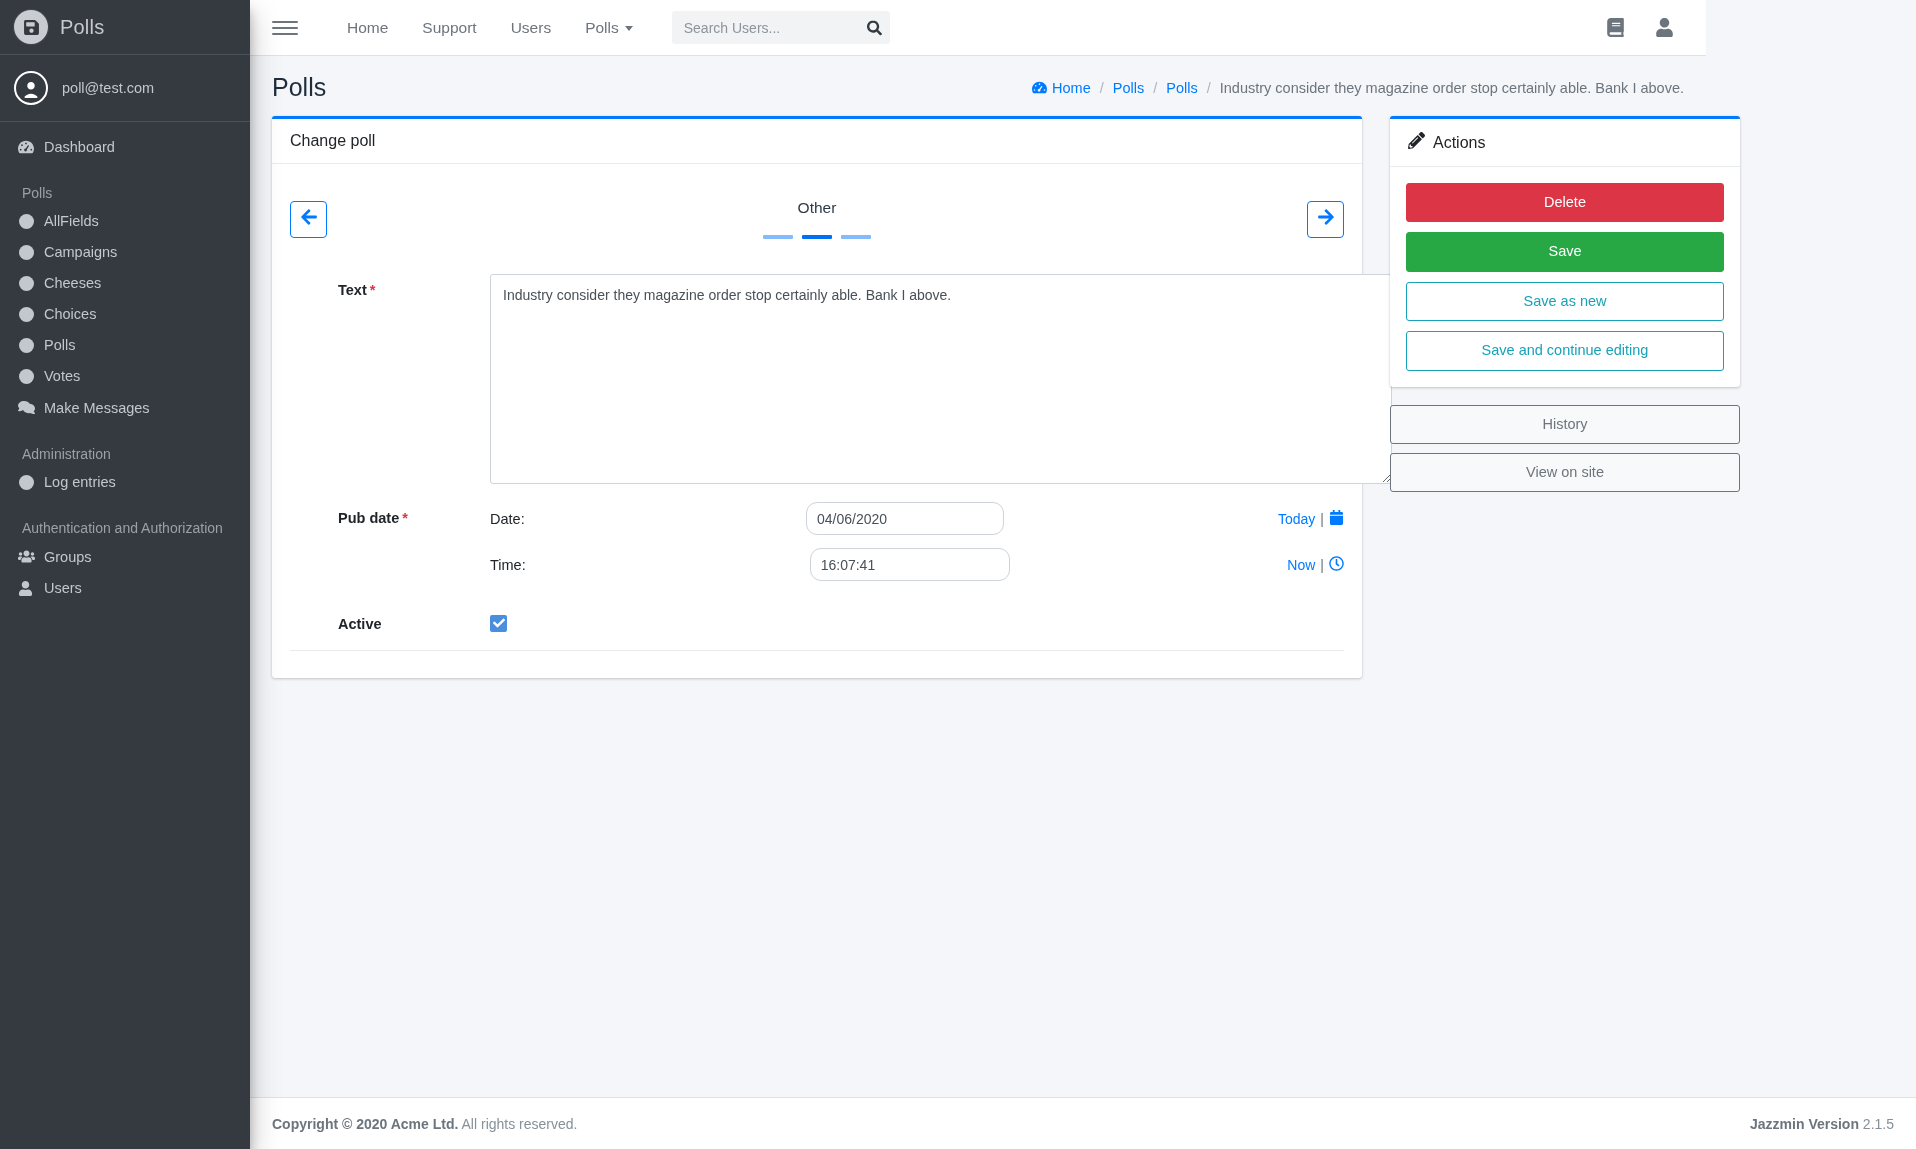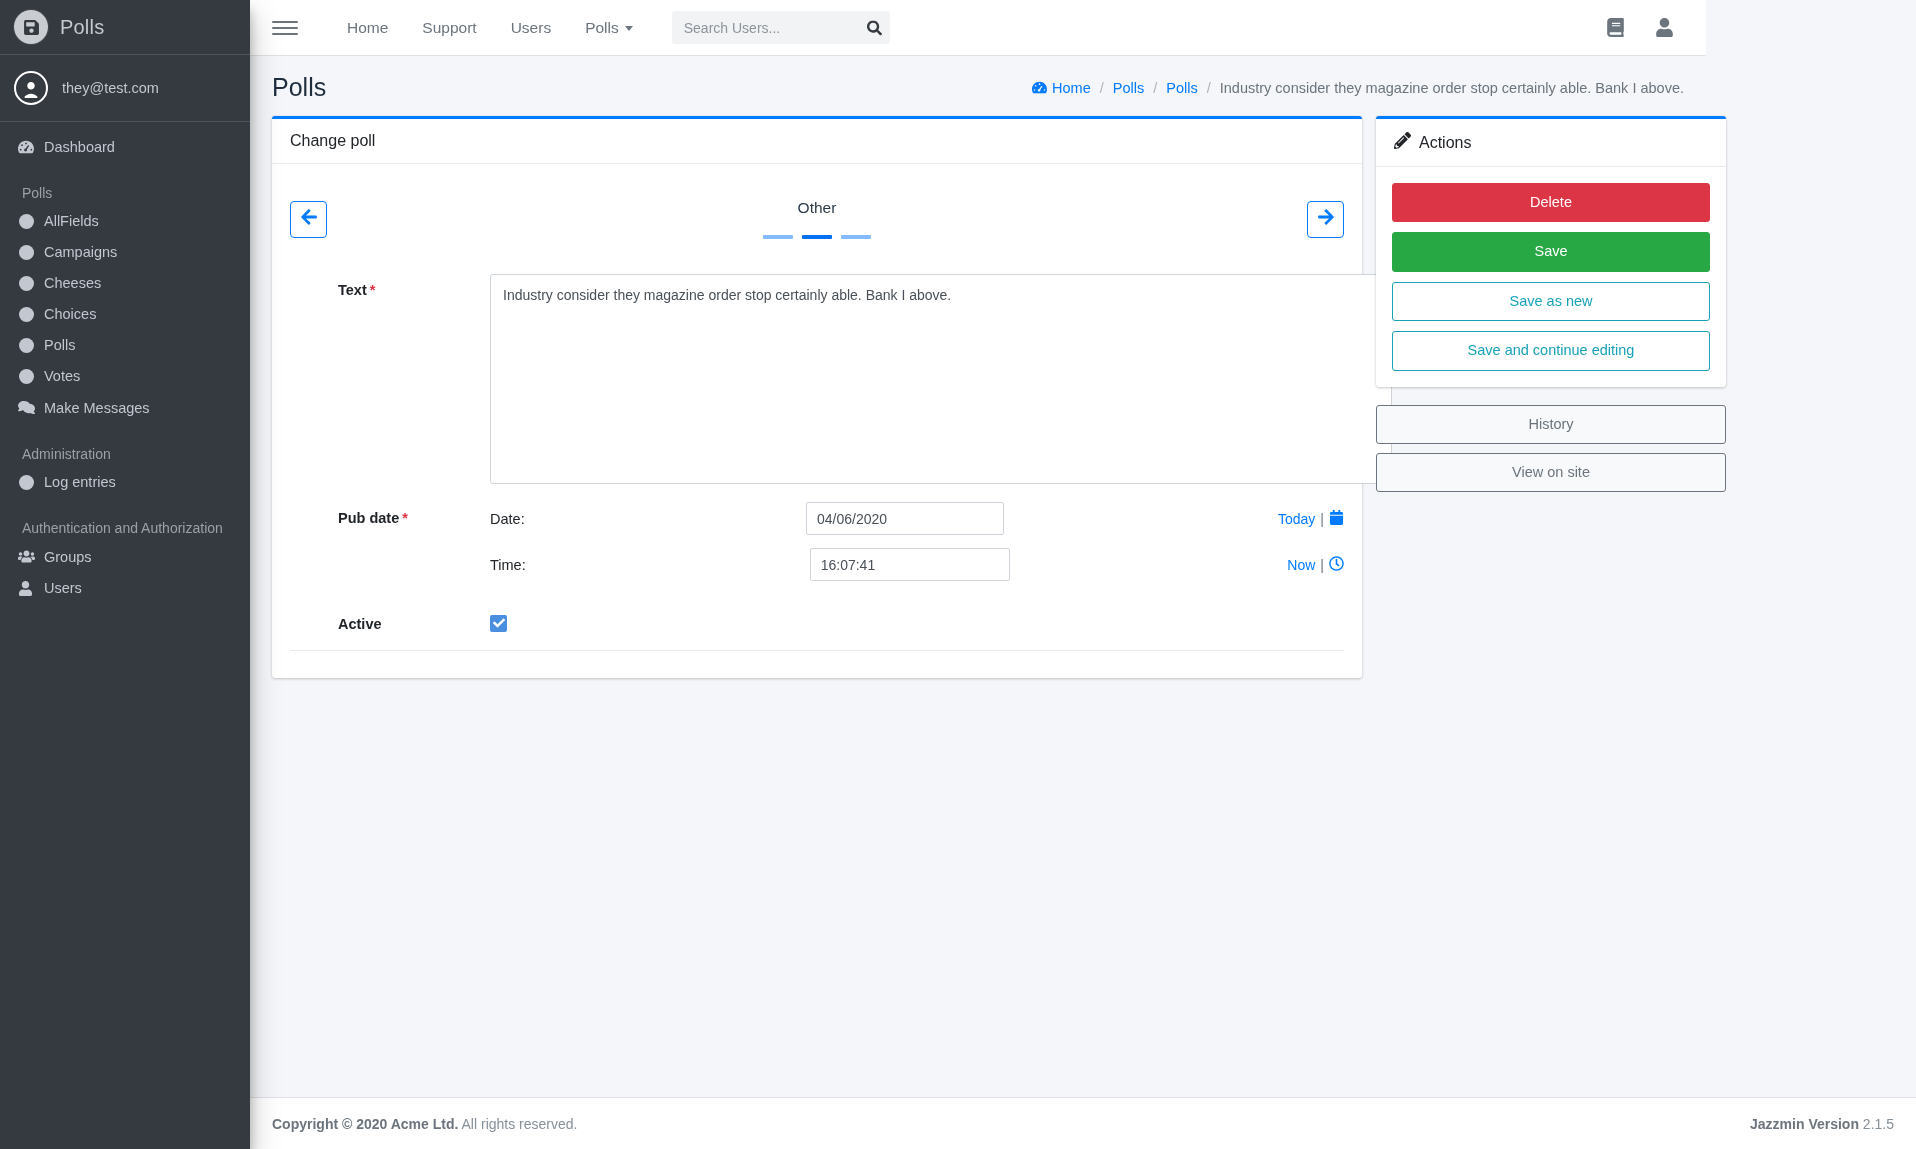--- a/index.html
+++ b/index.html
@@ -153,21 +153,21 @@
   }
   .bc-link { color: #007bff; cursor: pointer; display:flex; align-items:center; }
   .bc-link svg { width: 15px; height: 15px; fill: #007bff; margin-right: 5px; }
   .bc-sep { margin: 0 9px; color: #adb5bd; }
   .bc-active { color: #6c757d; }
 
   
   .main-row {
     display: flex;
     padding: 0 22px;
-    gap: 14px;
+    gap: 28px;
     align-items: flex-start;
   }
   .col-left { width: 1090px; flex: none; }
   .col-right { width: 350px; flex: none; }
 
   .card {
     background: #ffffff;
     border-radius: 3px;
     box-shadow: 0 0 1px rgba(0,0,0,.125), 0 1px 3px rgba(0,0,0,.2);
     border-top: 3px solid #007bff;
@@ -228,21 +228,21 @@
     padding: 10px 12px;
     font-size: 14px; color: #495057;
     font-family: "Liberation Sans", sans-serif;
     resize: vertical; outline: none;
     line-height: 1.45;
   }
   .datetime-line { display: flex; align-items: center; margin-bottom: 13px; justify-content: space-between; }
   .dt-label { font-size: 14.5px; color: #212529; width: 42px; }
   input.dt {
     height: 33px; width: 198px;
-    border: 1px solid #ced4da; border-radius: 2px;
+    border: 1px solid #ced4da; border-radius: 11px;
     padding: 8px 10px; font-size: 14px; color: #495057;
     font-family: "Liberation Sans", sans-serif; outline: none;
   }
   input.dt.time { width: 200px; }
   .dt-help { font-size: 14px; color: #6c757d; display:flex; align-items:center; }
   .dt-help a { color: #007bff; text-decoration: none; cursor: pointer; }
   .dt-help .pipe { margin: 0 5px; color: #6c757d; }
   .dt-help svg { width: 15px; height: 15px; fill: #007bff; cursor: pointer; }
   .chk {
     width: 17px; height: 17px;
@@ -304,21 +304,21 @@
       </span>
       <span class="brand-title">Polls</span>
     </div>
 
     <div class="user-panel">
       <span class="user-avatar">
         <svg viewBox="0 0 496 512">
             <path d="M248 104c-53 0-96 43-96 96s43 96 96 96 96-43 96-96-43-96-96-96zm0 300c-70 0-133 33-172 84 39 51 102 84 172 84s133-33 172-84c-39-51-102-84-172-84z"></path>
           </svg>
       </span>
-      <span class="user-name">they@test.com</span>
+      <span class="user-name">poll@test.com</span>
     </div>
 
     <nav class="nav">
 
       <div class="nav-item">
         <span class="nav-icon">
           <svg width="16" height="16" viewBox="0 0 576 512">
               <path d="M288 32C128.94 32 0 160.94 0 320c0 52.8 14.25 102.26 39.06 144.8 5.61 9.62 16.3 15.2 27.44 15.2h443c11.14 0 21.83-5.58 27.44-15.2C561.75 422.26 576 372.8 576 320c0-159.06-128.94-288-288-288zm0 64c17.67 0 32 14.33 32 32s-14.33 32-32 32-32-14.33-32-32 14.33-32 32-32zM96 384c-17.67 0-32-14.33-32-32s14.33-32 32-32 32 14.33 32 32-14.33 32-32 32zm48-160c-17.67 0-32-14.33-32-32s14.33-32 32-32 32 14.33 32 32-14.33 32-32 32zm246.8 8.6l-72.6 109c3.6 7.1 5.8 15 5.8 23.4 0 28.7-23.3 52-52 52s-52-23.3-52-52 23.3-52 52-52c2.5 0 4.9.3 7.3.6l72.6-109c7.5-11.3 22.8-14.4 34.1-6.9s14.4 22.6 4.8 35.9zM480 384c-17.67 0-32-14.33-32-32s14.33-32 32-32 32 14.33 32 32-14.33 32-32 32z"></path>
             </svg>
         </span>

